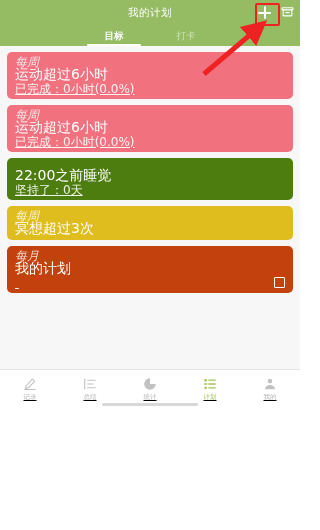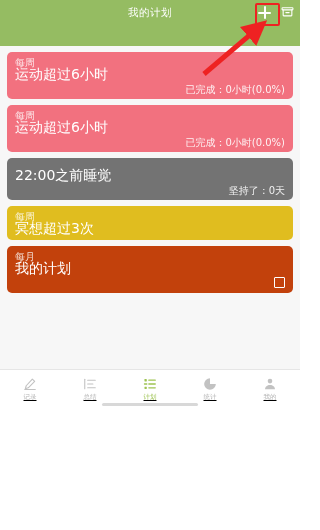--- a/index.html
+++ b/index.html
@@ -123,36 +123,38 @@
   }
   .card {
     position: relative;
     border-radius: 5px;
     margin-bottom: 6px;
     padding: 6px 8px 5px 8px;
     min-height: 34px;
     box-sizing: border-box;
   }
   .card-period {
-    font-size: 10px;
+    font-size: 12px;
     color: rgba(255,255,255,0.82);
     line-height: 9px;
     margin-bottom: 1px;
+    font-style: italic;
   }
   .card-title {
     font-size: 14px;
     color: #ffffff;
     line-height: 13px;
   }
   .card-meta {
-    text-align: right;
-    font-size: 10px;
+    text-align: left;
+    font-size: 12px;
     color: rgba(255,255,255,0.9);
     line-height: 9px;
     margin-top: 4px;
+    text-decoration: underline;
   }
   .card-check {
     position: absolute;
     right: 8px;
     bottom: 5px;
     width: 9px;
     height: 9px;
     border: 1.4px solid #ffffff;
     border-radius: 1px;
     background: transparent;
@@ -233,37 +235,41 @@
             <svg width="13" height="13" viewBox="0 0 24 24" fill="none" stroke="#ffffff" stroke-width="2" stroke-linecap="round" stroke-linejoin="round">
               <rect x="2" y="5" width="20" height="4" rx="1"></rect>
               <path d="M4 9v10a1 1 0 0 0 1 1h14a1 1 0 0 0 1-1V9"></path>
               <line x1="9" y1="14" x2="15" y2="14"></line>
             </svg>
           </span>
         </button>
       </div>
     </div>
 
+    <div class="tabs">
+      <div class="tab active">目标</div>
+      <div class="tab">打卡</div>
+    </div>
   </div>
 
   <div class="list">
 
     <div class="card" style="background:#f2717f">
       <div class="card-period">每周</div>
       <div class="card-title">运动超过6小时</div>
       <div class="card-meta">已完成：0小时(0.0%)</div>
     </div>
 
     <div class="card" style="background:#f2717f">
       <div class="card-period">每周</div>
       <div class="card-title">运动超过6小时</div>
       <div class="card-meta">已完成：0小时(0.0%)</div>
     </div>
 
-    <div class="card tall" style="background:#737373">
+    <div class="card tall" style="background:#4d7c0f">
       <div class="card-period"></div>
       <div class="card-title" style="margin-top:5px">22:00之前睡觉</div>
       <div class="card-meta">坚持了：0天</div>
     </div>
 
     <div class="card" style="background:#e0bd1f">
       <div class="card-period">每周</div>
       <div class="card-title">冥想超过3次</div>
     </div>
 
@@ -291,43 +297,43 @@
     <div class="nav-item">
       <span class="nav-icon">
         <svg viewBox="0 0 24 24" width="14" height="14" fill="none" stroke="#c2c2c2" stroke-width="1.9" stroke-linecap="round">
           <line x1="3" y1="4" x2="3" y2="20"></line>
           <line x1="8" y1="5.5" x2="21" y2="5.5"></line>
           <line x1="8" y1="12" x2="17" y2="12"></line>
           <line x1="8" y1="18.5" x2="21" y2="18.5"></line>
         </svg>
       </span>
       <span class="nav-label">总结</span>
+    </div>
+
+    <div class="nav-item">
+      <span class="nav-icon">
+        <svg viewBox="0 0 24 24" width="14" height="14">
+          <path d="M12 2a10 10 0 1 0 10 10h-10z" fill="#c2c2c2"></path>
+        </svg>
+      </span>
+      <span class="nav-label">统计</span>
     </div>
 
     <div class="nav-item active">
       <span class="nav-icon">
         <svg viewBox="0 0 24 24" width="14" height="14" fill="none" stroke="#9ec352" stroke-width="2.2" stroke-linecap="round">
           <rect x="2.5" y="3.5" width="4" height="4" rx="0.8" fill="#9ec352" stroke="none"></rect>
           <rect x="2.5" y="16.5" width="4" height="4" rx="0.8" fill="#9ec352" stroke="none"></rect>
           <line x1="10" y1="5.5" x2="21" y2="5.5"></line>
           <line x1="10" y1="12" x2="21" y2="12"></line>
           <line x1="10" y1="18.5" x2="21" y2="18.5"></line>
           <line x1="2.5" y1="12" x2="6.5" y2="12"></line>
         </svg>
       </span>
       <span class="nav-label">计划</span>
-    </div>
-
-    <div class="nav-item">
-      <span class="nav-icon">
-        <svg viewBox="0 0 24 24" width="14" height="14">
-          <path d="M12 2a10 10 0 1 0 10 10h-10z" fill="#c2c2c2"></path>
-        </svg>
-      </span>
-      <span class="nav-label">统计</span>
     </div>
 
     <div class="nav-item">
       <span class="nav-icon">
         <svg viewBox="0 0 24 24" width="14" height="14" fill="#c2c2c2">
           <circle cx="12" cy="7" r="4"></circle>
           <path d="M3.5 21c0-4.7 3.8-7.5 8.5-7.5s8.5 2.8 8.5 7.5z"></path>
         </svg>
       </span>
       <span class="nav-label">我的</span>

